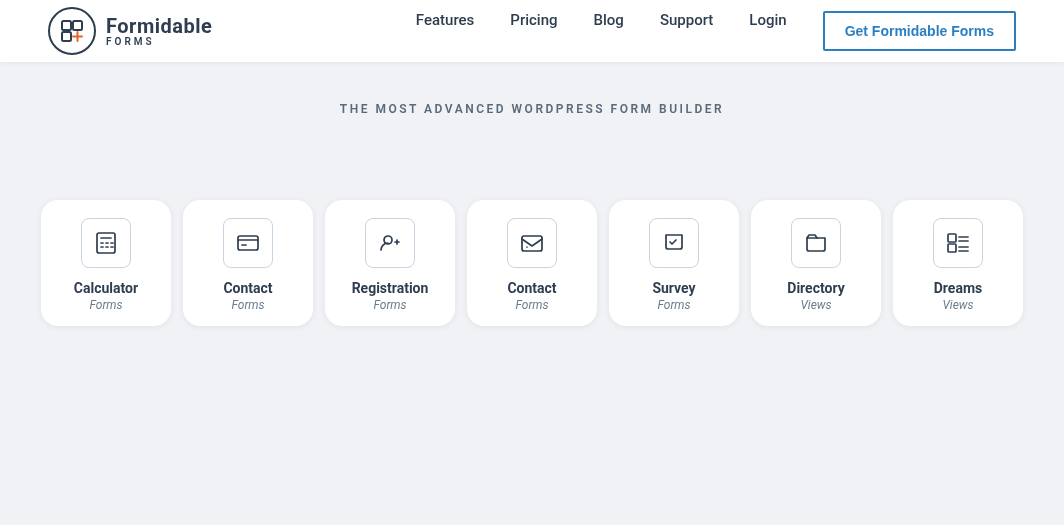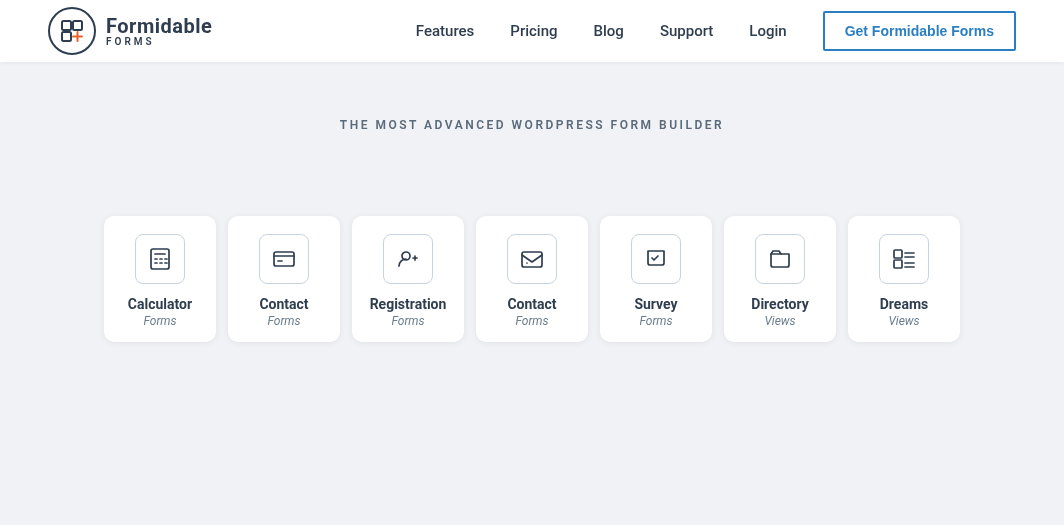--- a/index.html
+++ b/index.html
@@ -51,21 +51,20 @@
     .logo-bottom {
       font-size: 10px;
       font-weight: 600;
       color: #2e3d4f;
       letter-spacing: 3px;
       margin-top: 1px;
     }
 
     .nav-links {
       display: flex;
-      align-items: center;
       gap: 36px;
     }
     .nav-link {
       font-size: 15px;
       color: #2e3d4f;
       text-decoration: none;
       font-weight: 500;
     }
 
     .cta-btn {
@@ -78,21 +77,21 @@
       font-weight: 600;
       cursor: pointer;
       white-space: nowrap;
     }
 
     
     .hero {
       display: flex;
       flex-direction: column;
       align-items: center;
-      padding: 56px 20px 40px;
+      padding: 40px 20px 40px;
       text-align: center;
     }
     .hero-subtitle {
       font-size: 12px;
       letter-spacing: 2.5px;
       color: #5a6a7a;
       font-weight: 600;
       margin-bottom: 20px;
       text-transform: uppercase;
     }
@@ -113,22 +112,22 @@
     
     .cards-row {
       display: flex;
       justify-content: center;
       gap: 12px;
       padding: 24px 40px 0;
       flex-wrap: wrap;
     }
     .card {
       background: #fff;
-      border-radius: 10px;
-      width: 112px;
+      border-radius: 17px;
+      width: 130px;
       padding: 18px 10px 14px;
       display: flex;
       flex-direction: column;
       align-items: center;
       box-shadow: 0 1px 6px rgba(0,0,0,0.07);
       cursor: pointer;
       transition: box-shadow 0.2s;
     }
     .card-icon {
       width: 50px;

